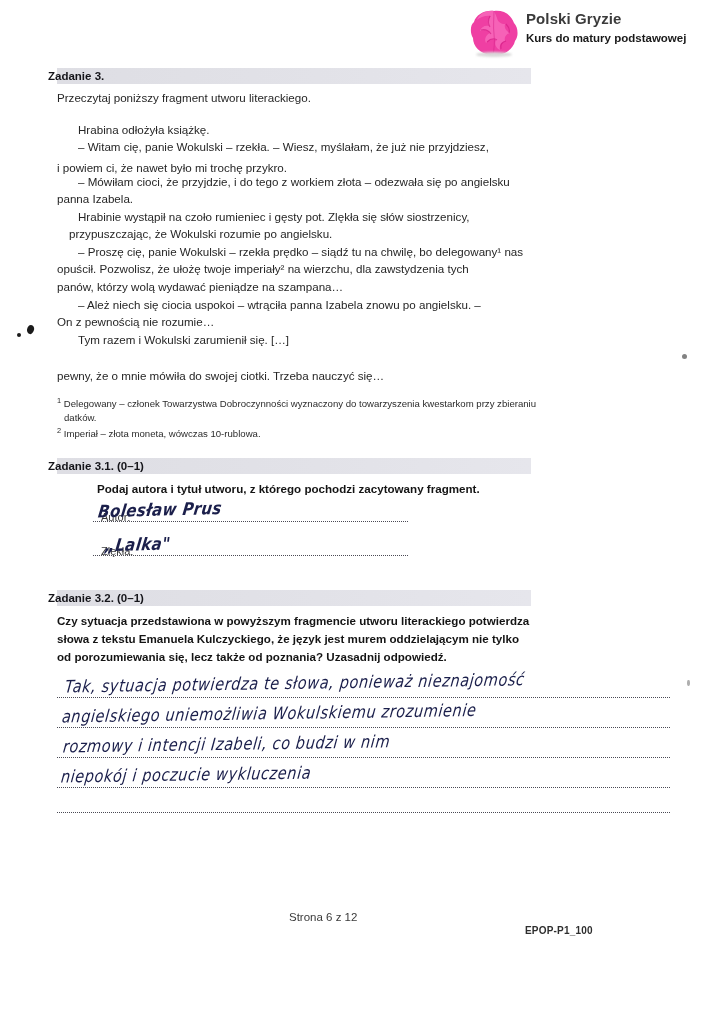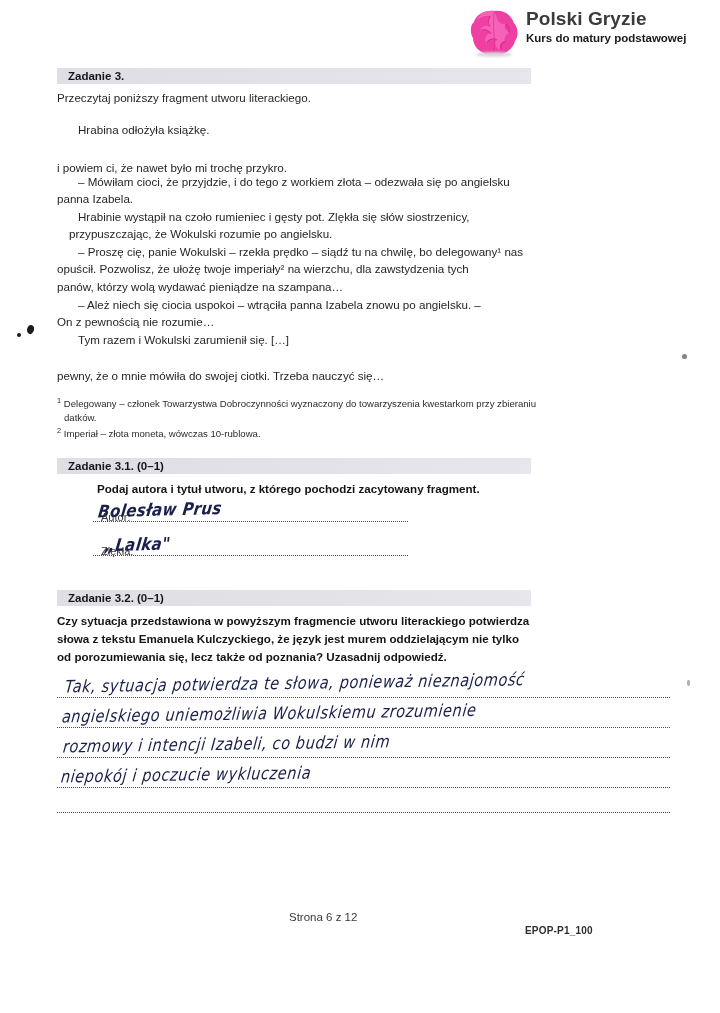--- a/index.html
+++ b/index.html
@@ -40,21 +40,21 @@
     border-radius: 50%;
     background: #d9d9d9;
     filter: blur(1.2px);
   }
   .brand-text {
     position: absolute;
     left: 58px;
     top: 0px;
   }
   .brand-title {
-    font-size: 19px;
+    font-size: 15px;
     font-weight: bold;
     color: #3b3b3b;
     letter-spacing: 0.1px;
     line-height: 25px;
     white-space: nowrap;
   }
   .brand-sub {
     font-size: 11.5px;
     font-weight: bold;
     color: #1a1a1a;
@@ -73,21 +73,21 @@
 
   .task-band {
     position: absolute;
     left: 57px;
     width: 474px;
     height: 16px;
     background: linear-gradient(to right, #dedee4 0%, #e2e2e8 55%, #e6e6ec 100%);
   }
   .task-band-label {
     position: absolute;
-    left: 68px;
+    left: 48px;
     font-size: 11.5px;
     font-weight: bold;
     color: #15151a;
     white-space: nowrap;
     text-align: center;
   }
 
   .body-line {
     position: absolute;
     left: 57px;
@@ -238,20 +238,21 @@
 </div>
 
 <div class="sheet">
 
   <div class="task-band" style="top:68px;"></div>
   <div class="task-band-label" style="top:70px;">Zadanie 3.</div>
 
   <div class="body-line" style="top:91px;">Przeczytaj poniższy fragment utworu literackiego.</div>
 
   <div class="body-line indent" style="top:123px;">Hrabina odłożyła książkę.</div>
+  <div class="body-line indent" style="top:140px;">– Witam cię, panie Wokulski – rzekła. – Wiesz, myślałam, że już nie przyjdziesz,</div>
   <div class="body-line" style="top:154px;margin-top:7px;">i powiem ci, że nawet było mi trochę przykro.</div>
   <div class="body-line indent" style="top:175px;">– Mówiłam cioci, że przyjdzie, i do tego z workiem złota – odezwała się po angielsku</div>
   <div class="body-line" style="top:192px;">panna Izabela.</div>
   <div class="body-line indent" style="top:210px;">Hrabinie wystąpił na czoło rumieniec i gęsty pot. Zlękła się słów siostrzenicy,</div>
   <div class="body-line" style="top:227px;margin-left:12px;">przypuszczając, że Wokulski rozumie po angielsku.</div>
   <div class="body-line indent" style="top:245px;">– Proszę cię, panie Wokulski – rzekła prędko – siądź tu na chwilę, bo delegowany¹ nas</div>
   <div class="body-line" style="top:262px;">opuścił. Pozwolisz, że ułożę twoje imperiały² na wierzchu, dla zawstydzenia tych</div>
   <div class="body-line indent" style="top:298px;">– Ależ niech się ciocia uspokoi – wtrąciła panna Izabela znowu po angielsku. –</div>
   <div class="body-line" style="top:280px;">panów, którzy wolą wydawać pieniądze na szampana…</div>
   <div class="body-line" style="top:315px;">On z pewnością nie rozumie…</div>

